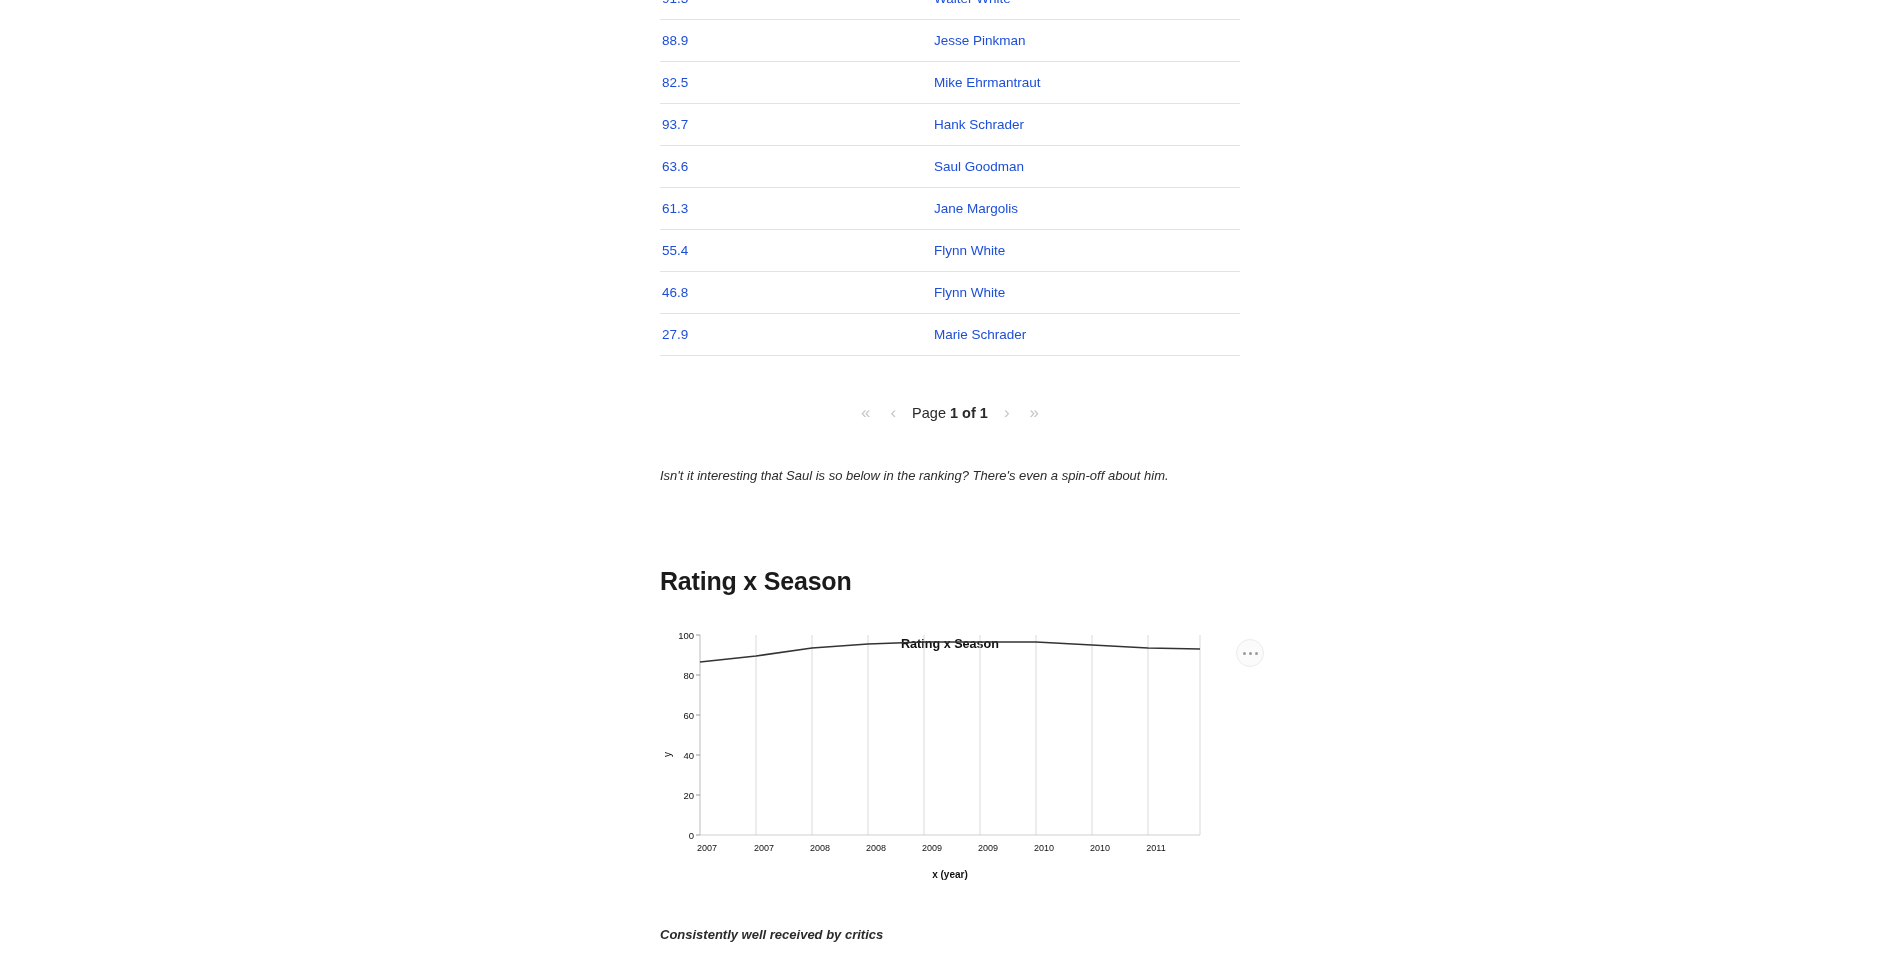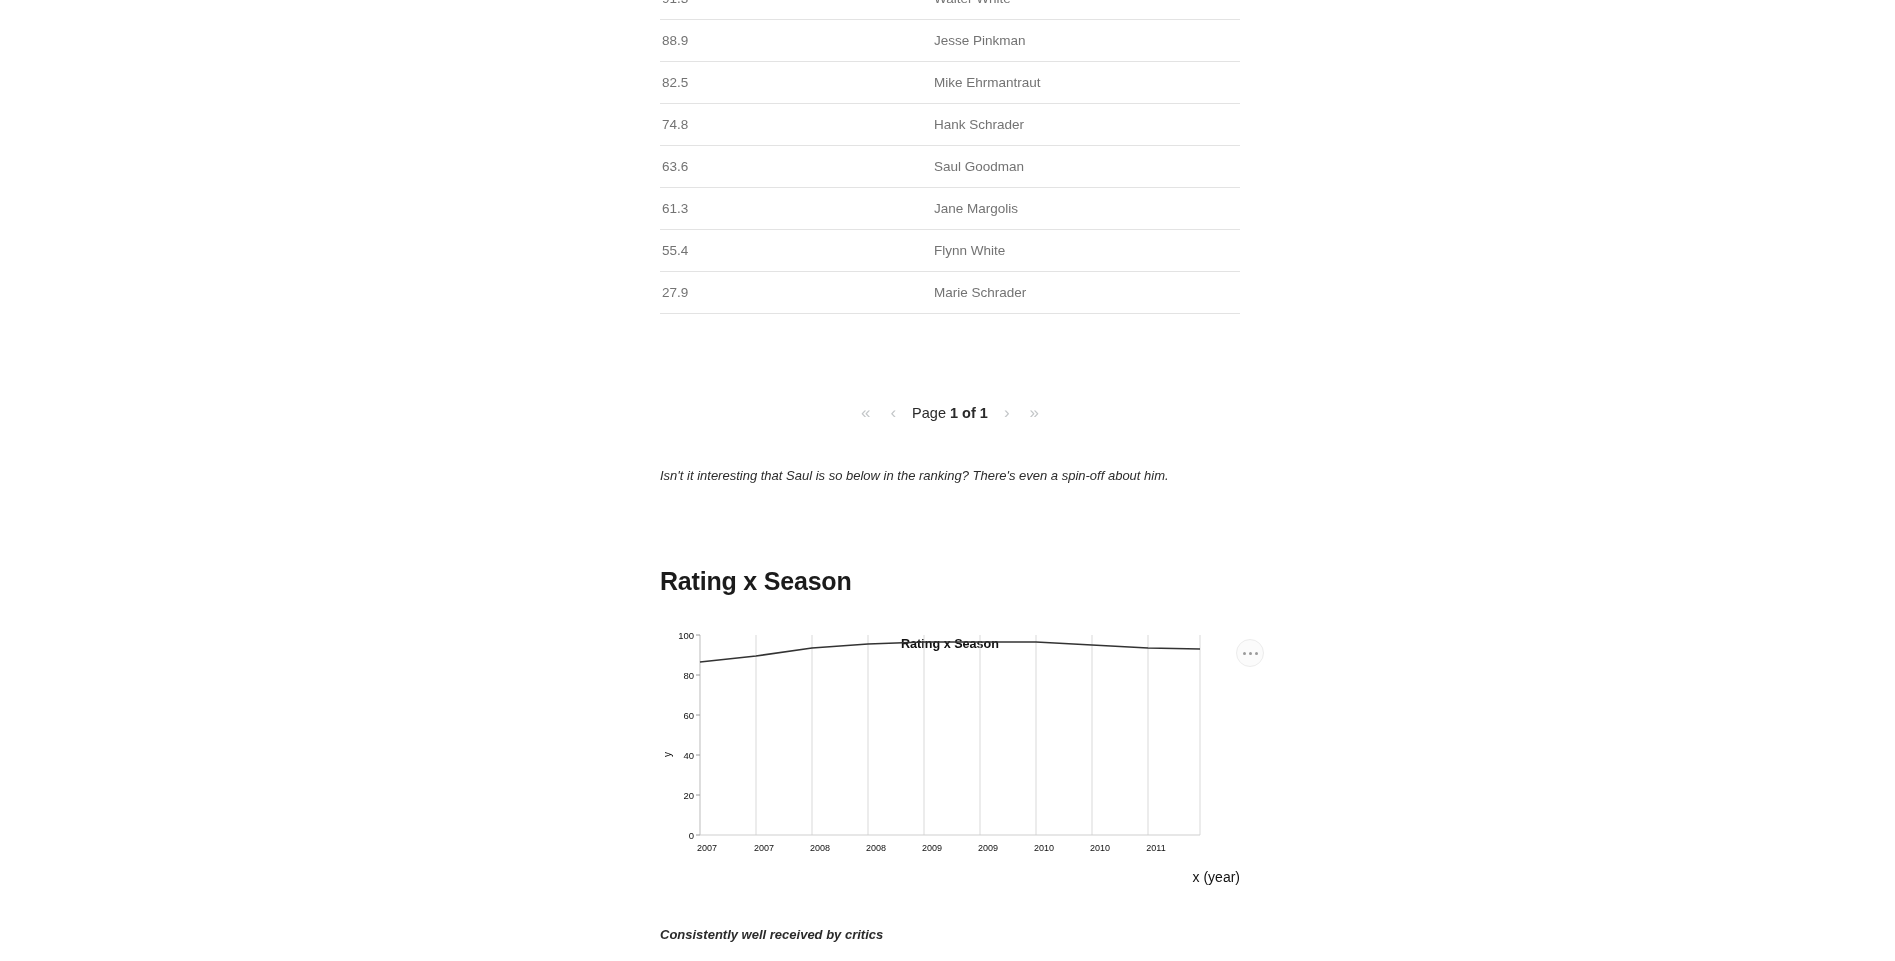--- a/index.html
+++ b/index.html
@@ -28,21 +28,21 @@
     position: absolute;
     left: 660px;
     top: -22px;
     width: 580px;
     border-collapse: collapse;
     font-size: 13.5px;
   }
   .rank-table td {
     border-bottom: 1px solid #e3e3e3;
     padding: 12px 0 12px 0;
-    color: #737373;
+    color: #1d4ed8;
     height: 17px;
     vertical-align: middle;
   }
   .rank-table td.col-score {
     width: 268px;
     padding-left: 2px;
   }
   .rank-table td.col-name {
     padding-left: 4px;
   }
@@ -140,23 +140,23 @@
     top: 144px;
     font-size: 10px;
     color: #111;
     transform: rotate(-90deg);
     transform-origin: left top;
   }
   .axis-label-x {
     position: absolute;
     width: 100%;
     top: 256px;
-    text-align: right;
-    font-size: 14px;
-    font-weight: normal;
+    text-align: center;
+    font-size: 10px;
+    font-weight: bold;
     color: #111;
   }
 </style>
 </head>
 <body>
 
 <div class="page-wrap">
 
   <table class="rank-table">
     <tbody>
@@ -166,33 +166,37 @@
       </tr>
       <tr>
         <td class="col-score">88.9</td>
         <td class="col-name">Jesse Pinkman</td>
       </tr>
       <tr>
         <td class="col-score">82.5</td>
         <td class="col-name">Mike Ehrmantraut</td>
       </tr>
       <tr>
-        <td class="col-score">74.8</td>
+        <td class="col-score">93.7</td>
         <td class="col-name">Hank Schrader</td>
       </tr>
       <tr>
         <td class="col-score">63.6</td>
         <td class="col-name">Saul Goodman</td>
       </tr>
       <tr>
         <td class="col-score">61.3</td>
         <td class="col-name">Jane Margolis</td>
       </tr>
       <tr>
         <td class="col-score">55.4</td>
+        <td class="col-name">Flynn White</td>
+      </tr>
+      <tr>
+        <td class="col-score">46.8</td>
         <td class="col-name">Flynn White</td>
       </tr>
       <tr>
         <td class="col-score">27.9</td>
         <td class="col-name">Marie Schrader</td>
       </tr>
     </tbody>
   </table>
 
   <div class="pager">

